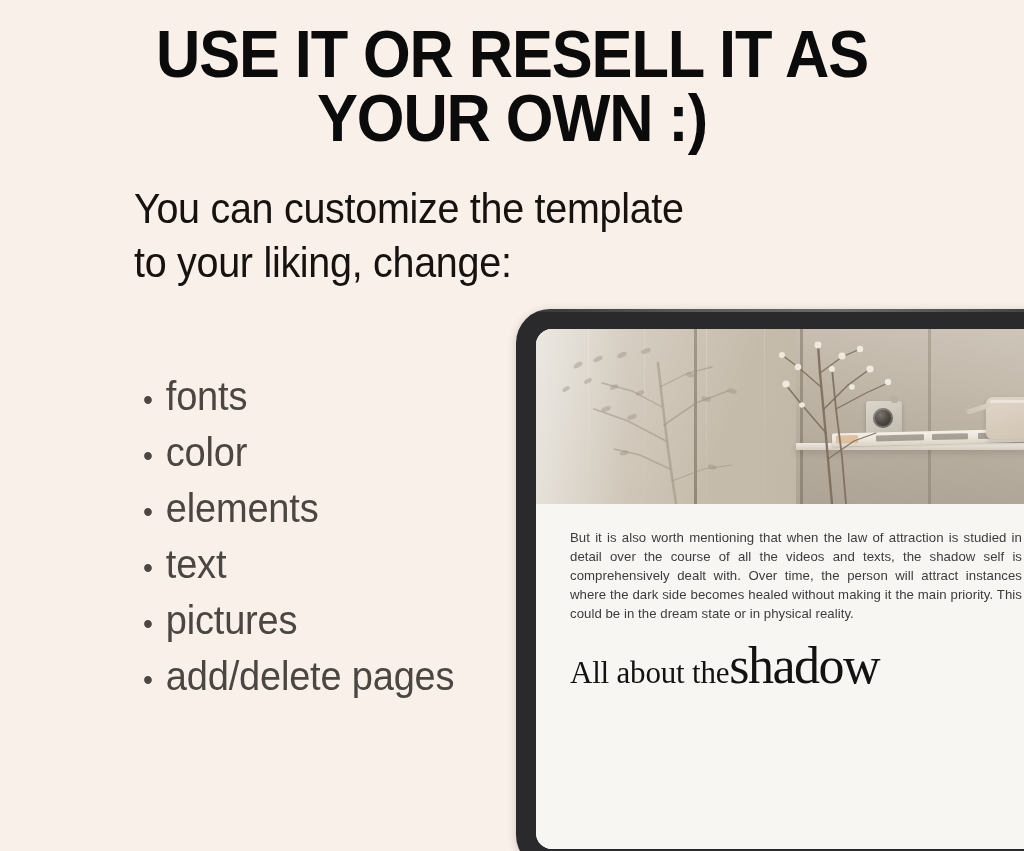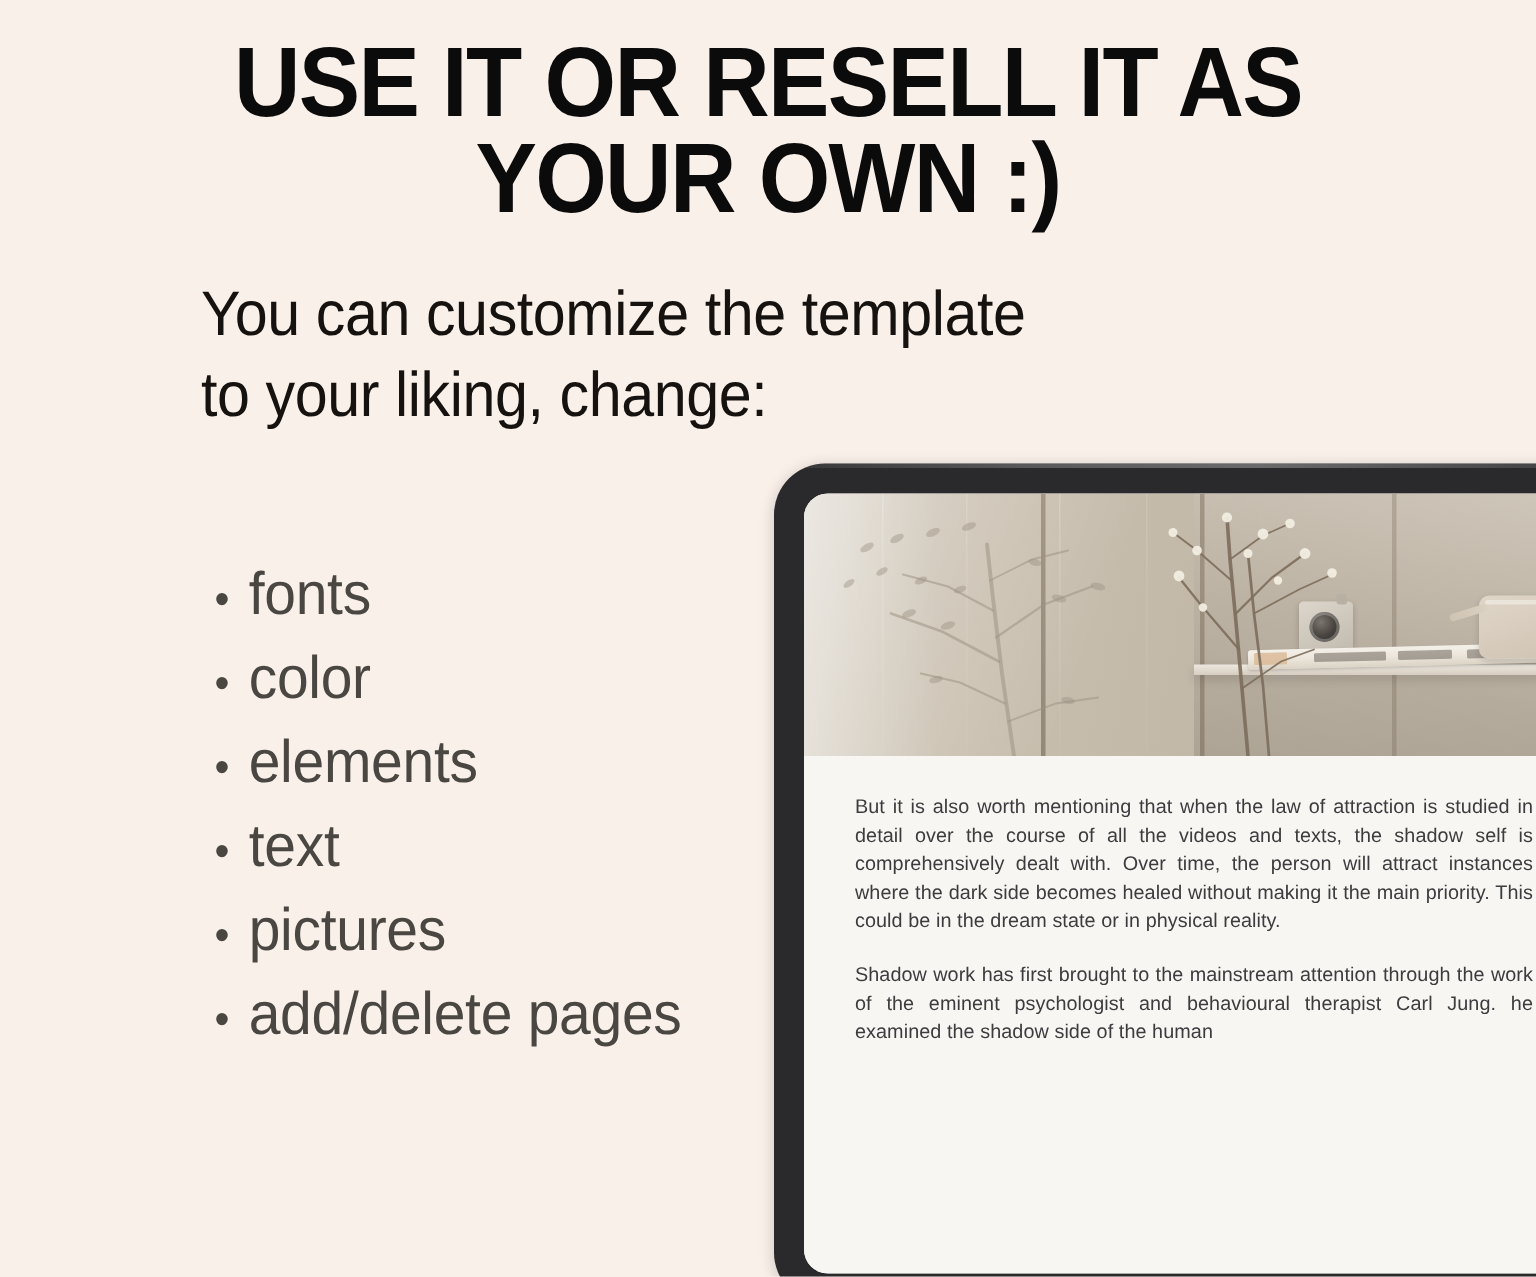--- a/index.html
+++ b/index.html
@@ -355,17 +355,19 @@
           <circle cx="352" cy="53" r="3.2"></circle>
           <circle cx="296" cy="40" r="3.0"></circle>
           <circle cx="266" cy="76" r="2.8"></circle>
           <circle cx="316" cy="58" r="2.8"></circle>
         </g>
       </svg>
     </div>
 
     <div class="page">
       <p>But it is also worth mentioning that when the law of attraction is studied in detail over the course of all the videos and texts, the shadow self is comprehensively dealt with. Over time, the person will attract instances where the dark side becomes healed without making it the main priority. This could be in the dream state or in physical reality.</p>
-      <p>Shadow work has first brought to the mainstream attention through the work of the eminent psychologist and behavioural therapist Carl Jung. he examined the shadow side of the human</p>
+      <div class="page-heading">
+        <span class="small">All about the</span><span class="big">shadow</span>
+      </div>
     </div>
 
   </div>
 </div>
 
 </body></html>

